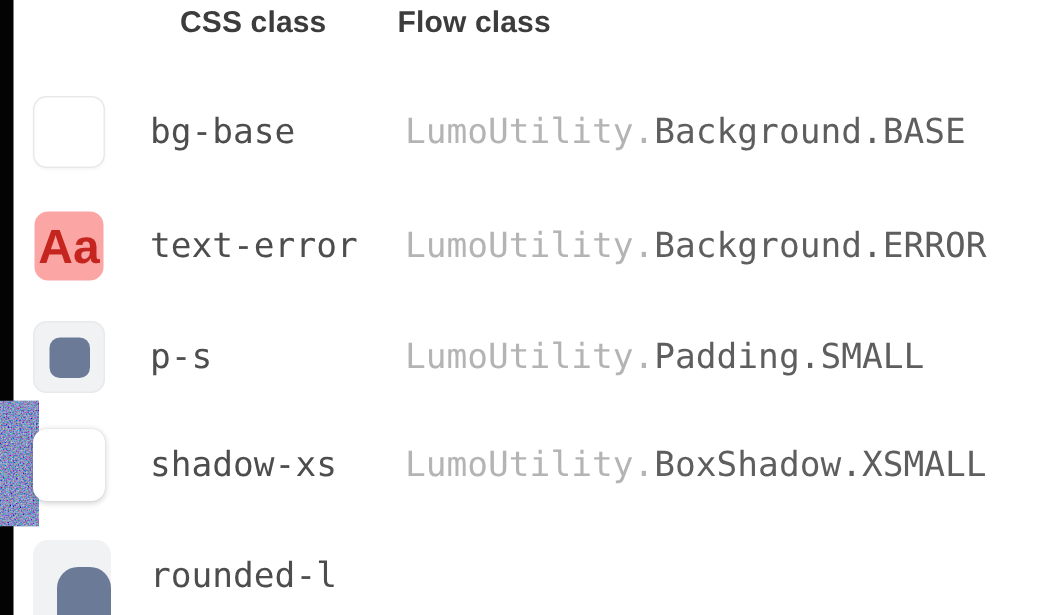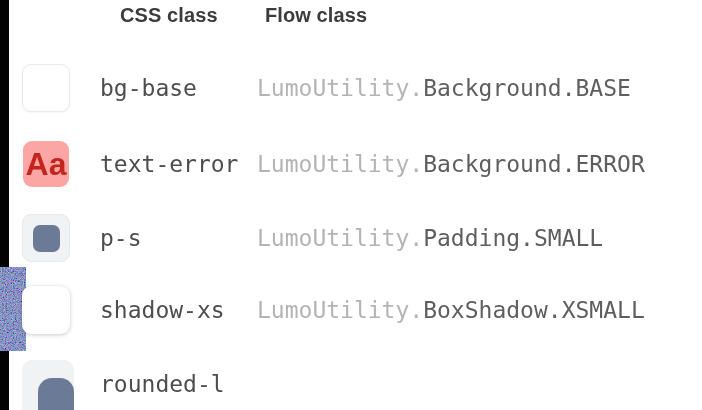--- a/index.html
+++ b/index.html
@@ -26,21 +26,21 @@
   .head-css{left:100px;margin-left:20px;}
   .head-flow{left:265px;}
   
   .row{position:absolute;left:0;width:702px;height:48px;}
   .r1{top:64px;} .r2{top:140px;} .r3{top:214px;} .r4{top:286px;} .r5{top:360px;}
   .mono{
     font-family:"DejaVu Sans Mono","Liberation Mono",monospace;
     font-size:23px;line-height:48px;white-space:pre;
   }
   .css-class{position:absolute;left:100px;color:#4d4d4d;}
-  .flow-class{position:absolute;left:257px;}
+  .flow-class{position:absolute;left:270px;}
   .flow-prefix{color:#b4b4b4;}
   .flow-member{color:#5e5e5e;}
   
   .swatch{position:absolute;left:22px;top:0;width:48px;height:48px;border-radius:9px;box-sizing:border-box;}
   .swatch-bg{
     background:#ffffff;border:1px solid #e9e9e9;
     box-shadow:0 1px 2px rgba(0,0,0,0.04);
   }
   .swatch-text{
     left:23px;width:46px;height:46px;top:1px;

